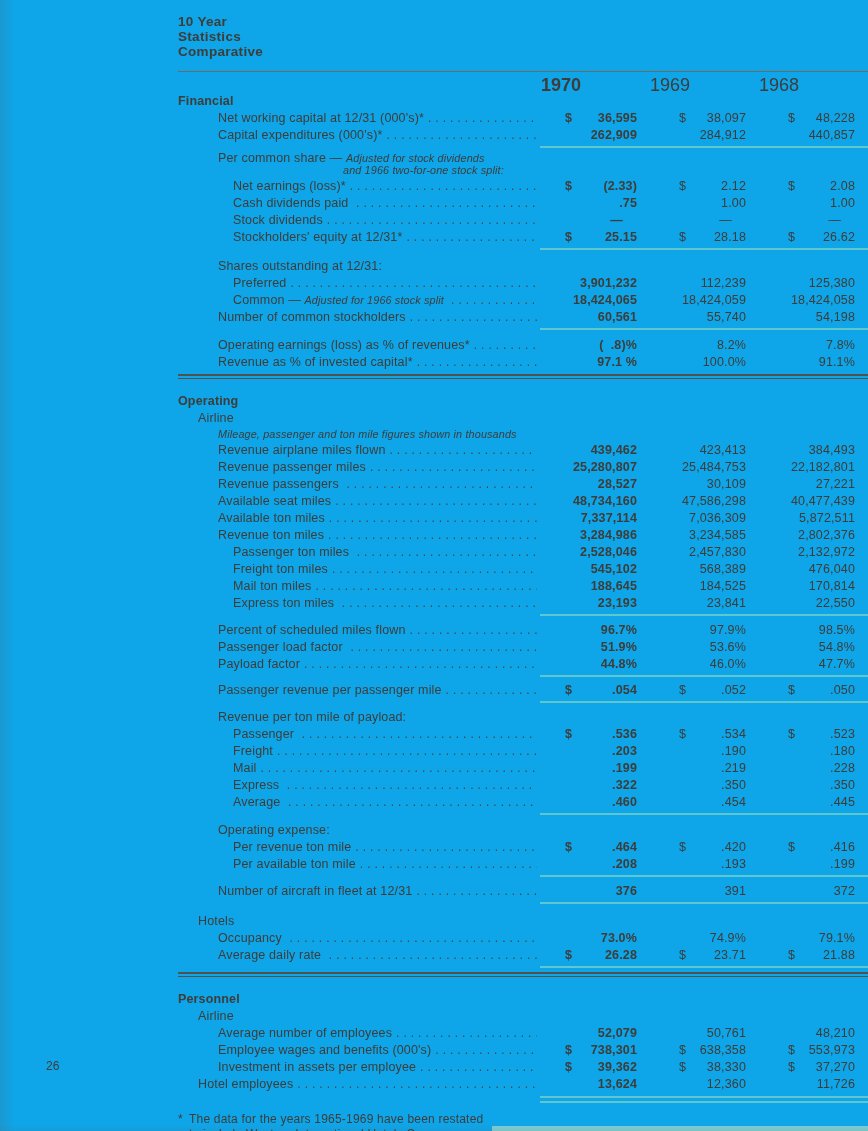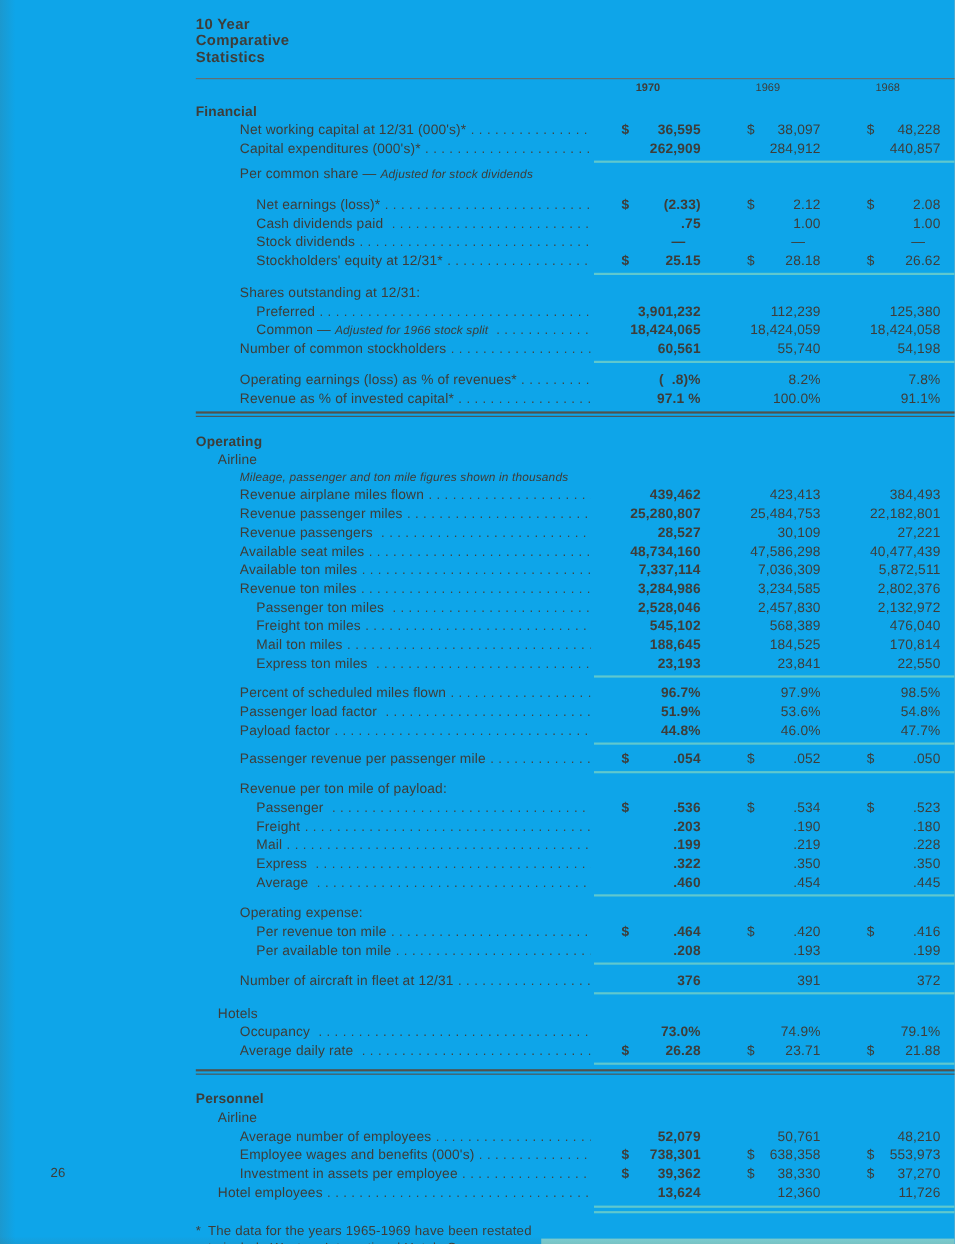--- a/index.html
+++ b/index.html
@@ -7,21 +7,21 @@
   .page{width:868px;height:1131px;position:relative;background:#0ea5e9;
         font-family:"Liberation Sans","DejaVu Sans",sans-serif;color:#3e3d39;overflow:hidden}
   .page::before{content:"";position:absolute;left:0;top:0;bottom:0;width:14px;
         background:linear-gradient(90deg,rgba(96,86,70,.16),rgba(96,86,70,0));pointer-events:none;z-index:2}
   .page::after{content:"";position:absolute;left:0;right:0;bottom:0;height:7px;
         background:linear-gradient(0deg,rgba(96,86,70,.10),rgba(96,86,70,0));pointer-events:none}
   .content{position:absolute;left:178px;right:0;top:14px}
   .title div{font-weight:bold;font-size:13.5px;line-height:15px;letter-spacing:.3px}
   .rule-top{height:1px;background:#6b6a64;margin-top:12px}
   .yearhdr{display:flex;justify-content:flex-end;margin-top:3px;height:18px;align-items:baseline}
-  .yearhdr .ycell{width:109px;text-align:center;padding-right:13px;font-size:10px}
+  .yearhdr .ycell{width:109px;text-align:left;padding-right:13px;font-size:18px}
   .yearhdr .ycell.b{font-weight:bold}
   .row{display:flex;align-items:flex-start;height:17px;line-height:17px;font-size:12.5px;letter-spacing:.15px}
   .t-h{font-weight:bold}
   .t-n{font-style:italic;font-size:10.8px;height:15px;line-height:15px}
   .ind-1{padding-left:20px}.ind-2{padding-left:40px}.ind-3{padding-left:55px}
   .lab{flex:1;display:flex;align-items:baseline;min-width:0;overflow:hidden;white-space:pre}
   .lab .it{font-style:italic;font-size:10.8px}
   .lead{flex:1;overflow:hidden;white-space:nowrap;min-width:0;margin:0 4px;color:#46453f}
   .lead::after{content:"...................................................................................";
         letter-spacing:4px;font-size:12px}
@@ -43,22 +43,22 @@
   .edge-accent{position:absolute;left:492px;right:0;bottom:0;height:5px;background:#7bcfd3}
 </style>
 </head>
 <body>
 
 <div class="page">
   <div class="content">
 
     <div class="title">
       <div>10 Year</div>
+      <div>Statistics</div>
       <div>Comparative</div>
-      <div>Statistics</div>
     </div>
 
     <div class="rule-top"></div>
 
     <div class="yearhdr">
       <div class="ycell b">1970</div>
       <div class="ycell">1969</div>
       <div class="ycell">1968</div>
     </div>
 
@@ -74,20 +74,21 @@
         </div>
         <div class="row t-r ind-2">
           <div class="lab"><span class="lt">Capital expenditures (000's)*</span><span class="lead"></span></div>
           <div class="cell c0"><span class="dol"></span><span class="val">262,909</span></div>
           <div class="cell c1"><span class="dol"></span><span class="val">284,912</span></div>
           <div class="cell c2"><span class="dol"></span><span class="val">440,857</span></div>
         </div>
         <div class="rule "></div>
         <div class="row t-r2 ind-2">
           <div class="l1"><span class="lt">Per common share — </span><span class="it1">Adjusted for stock dividends</span></div>
+          <div class="it2">and 1966 two-for-one stock split:</div>
         </div>
         <div class="row t-r ind-3">
           <div class="lab"><span class="lt">Net earnings (loss)*</span><span class="lead"></span></div>
           <div class="cell c0"><span class="dol">$</span><span class="val">(2.33)</span></div>
           <div class="cell c1"><span class="dol">$</span><span class="val">2.12</span></div>
           <div class="cell c2"><span class="dol">$</span><span class="val">2.08</span></div>
         </div>
         <div class="row t-r ind-3">
           <div class="lab"><span class="lt">Cash dividends paid </span><span class="lead"></span></div>
           <div class="cell c0"><span class="dol"></span><span class="val">.75</span></div>

